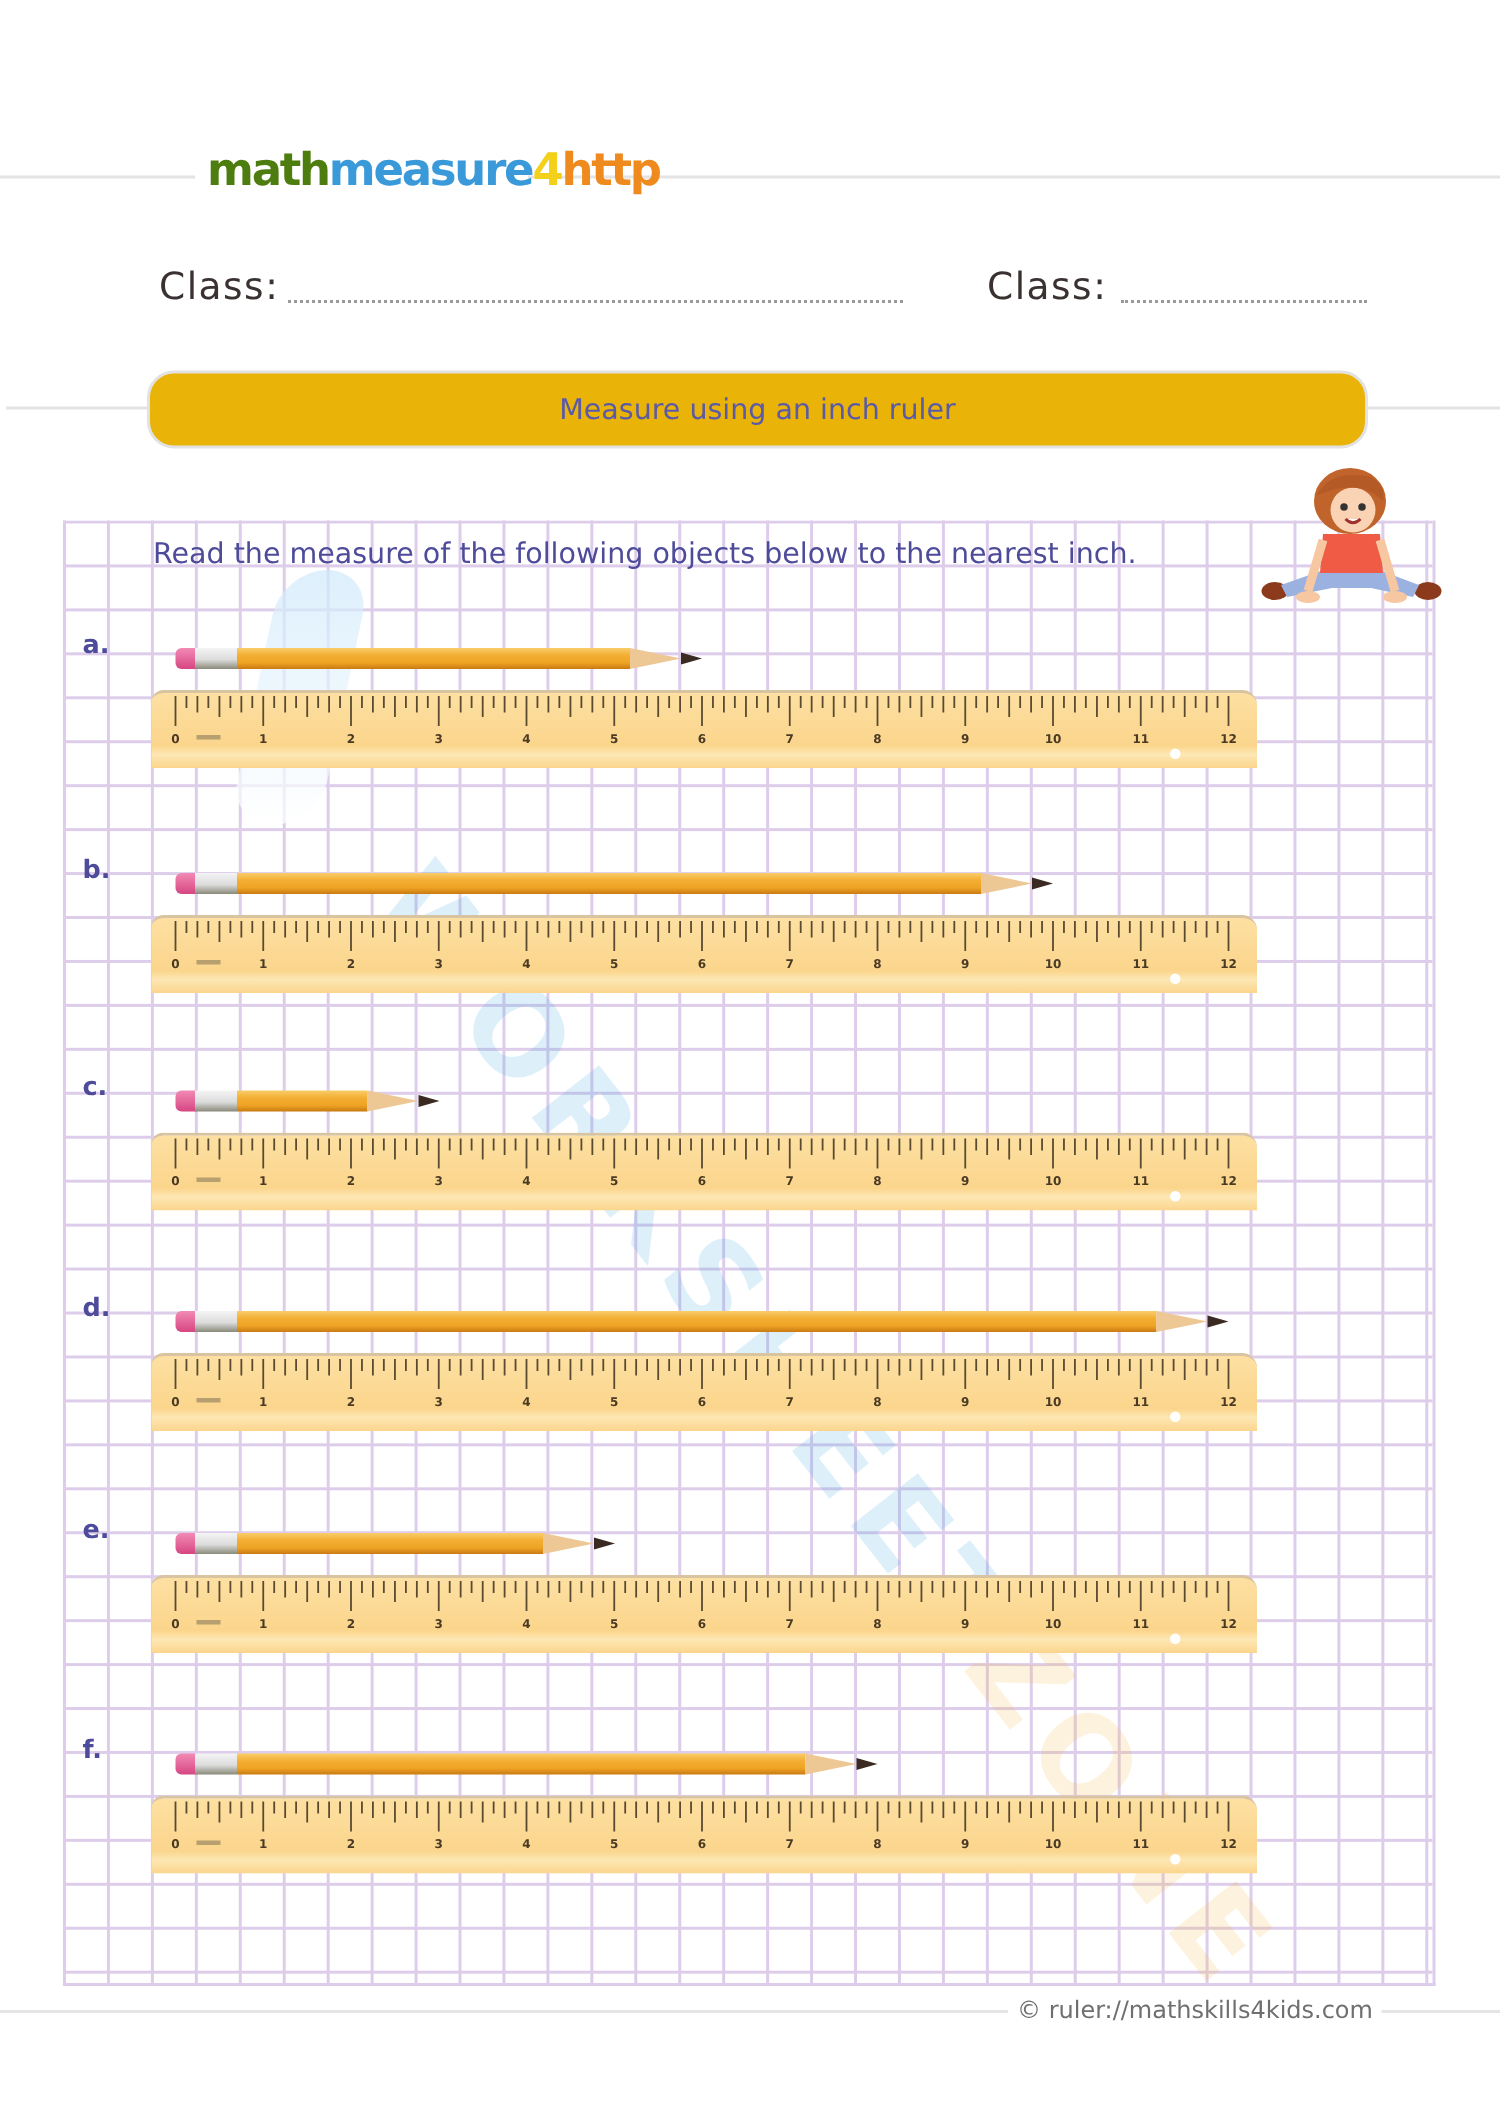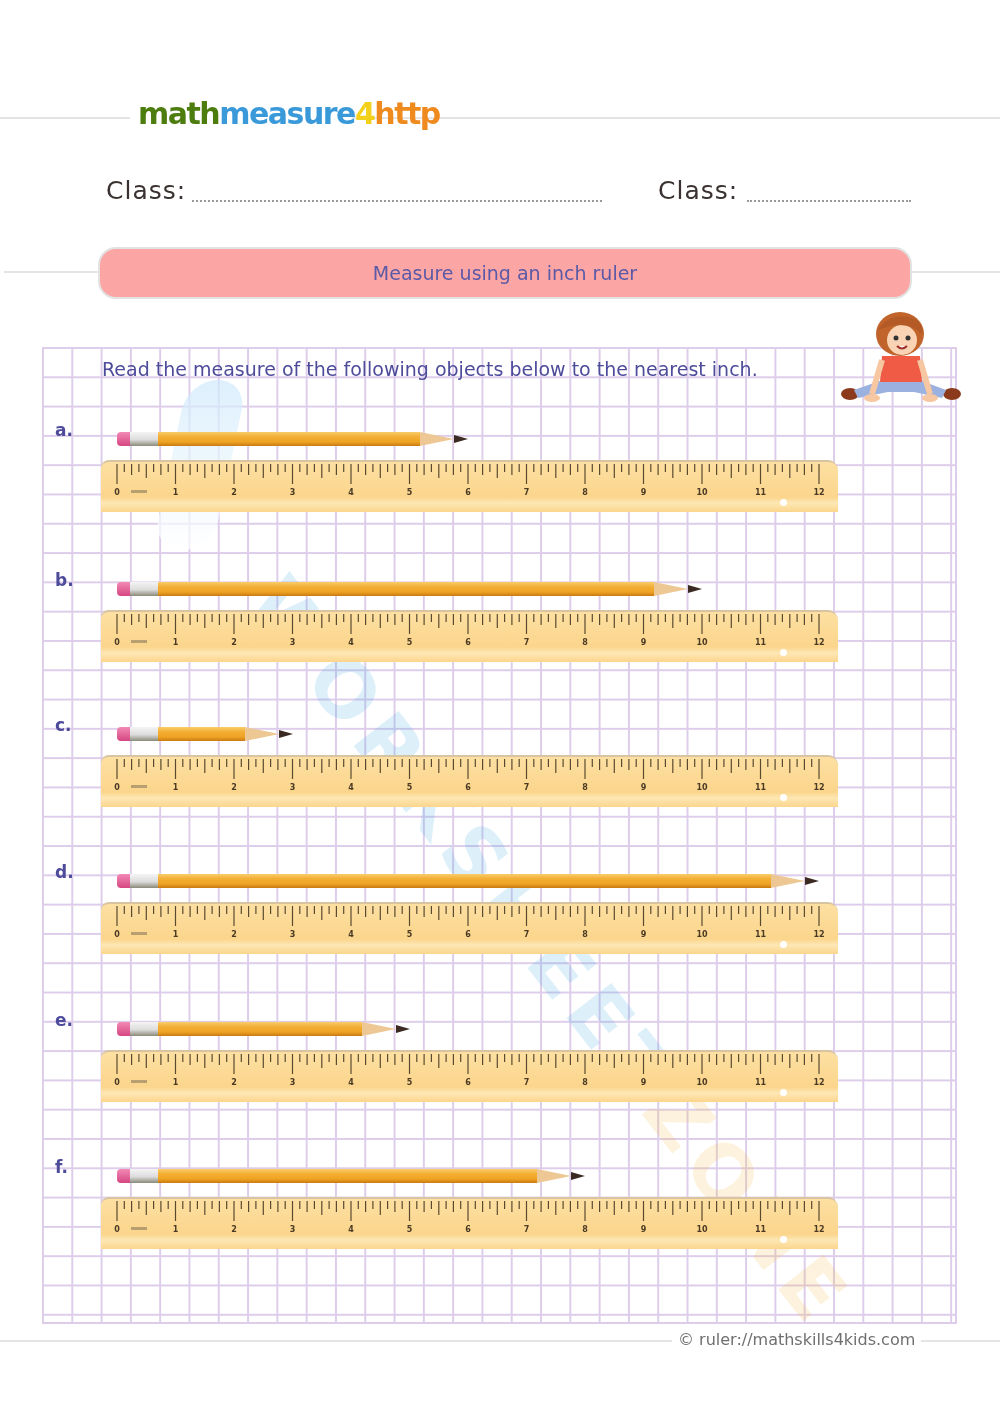--- a/index.html
+++ b/index.html
@@ -9,21 +9,21 @@
 
   .logo { position: absolute; left: 138px; top: 96px; font-family: "DejaVu Sans", sans-serif; font-size: 30px; font-weight: bold; letter-spacing: -1.5px; line-height: 36px; }
   .logo .p1 { color: #4d7c0f; text-align: right; }
   .logo .p2 { color: #3a9ad9; }
   .logo .p3 { color: #f3d11a; }
   .logo .p4 { color: #ee8a1e; }
 
   .field-label { position: absolute; top: 176px; font-family: "DejaVu Sans", sans-serif; font-size: 25px; color: #3a3230; letter-spacing: 1px; }
   .dots { position: absolute; top: 200px; border-bottom: 2px dotted #9a9a9a; height: 0; }
 
-  .title-box { position: absolute; left: 98px; top: 247px; width: 810px; height: 48px; border: 2px solid #e2e2e2; border-radius: 18px; background: #fca5a5; display: flex; align-items: center; justify-content: center; }
+  .title-box { position: absolute; left: 98px; top: 247px; width: 810px; height: 48px; border: 2px solid #e2e2e2; border-radius: 18px; background: #eab308; display: flex; align-items: center; justify-content: center; }
   .title-box span { color: #5b5aa6; font-size: 19px; font-family: "DejaVu Sans", sans-serif; }
 
   .grid { position: absolute; left: 42px; top: 347px; width: 913px; height: 975px;
     background-image:
       linear-gradient(to right, #ddcdea 2px, transparent 2px),
       linear-gradient(to bottom, #ddcdea 2px, transparent 2px);
     background-size: 29.3px 29.3px;
     border-right: 2px solid #ddcdea; border-bottom: 2px solid #ddcdea; }
 
   .watermark { position: absolute; left: 300px; top: 560px; transform: rotate(52deg); transform-origin: left top; font-size: 78px; font-weight: bold; letter-spacing: 10px; white-space: nowrap; opacity: 0.16; }

